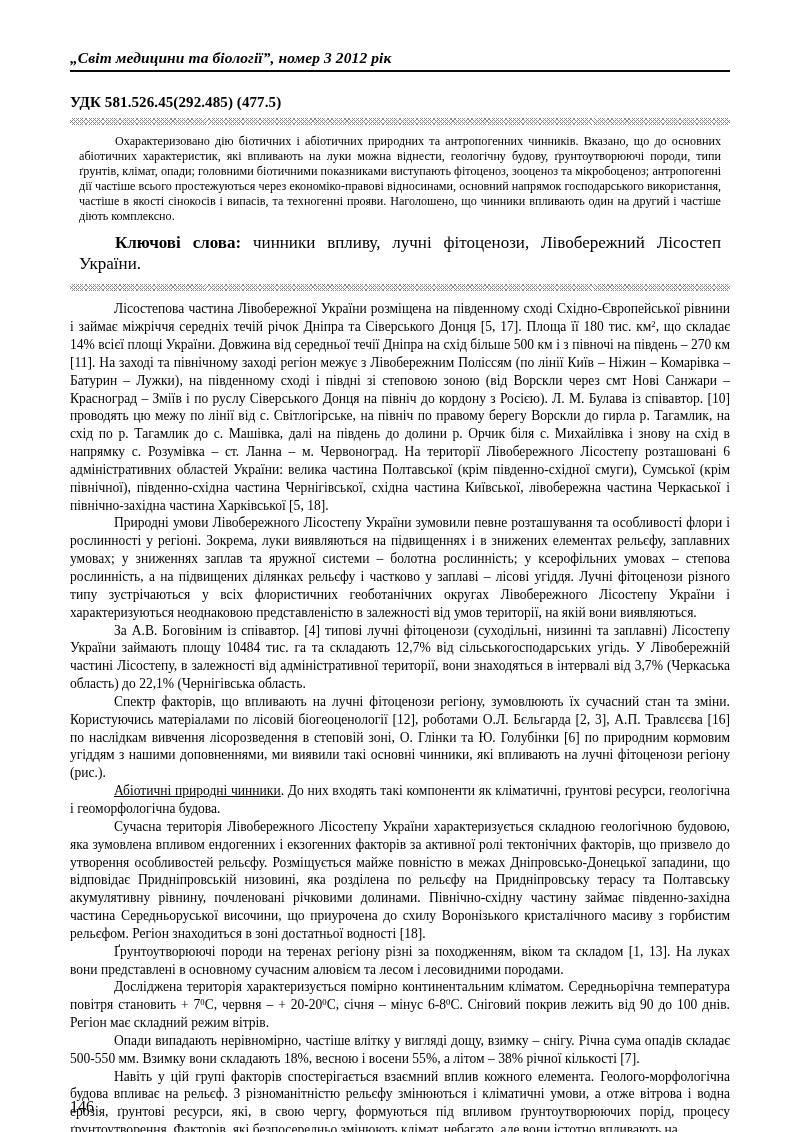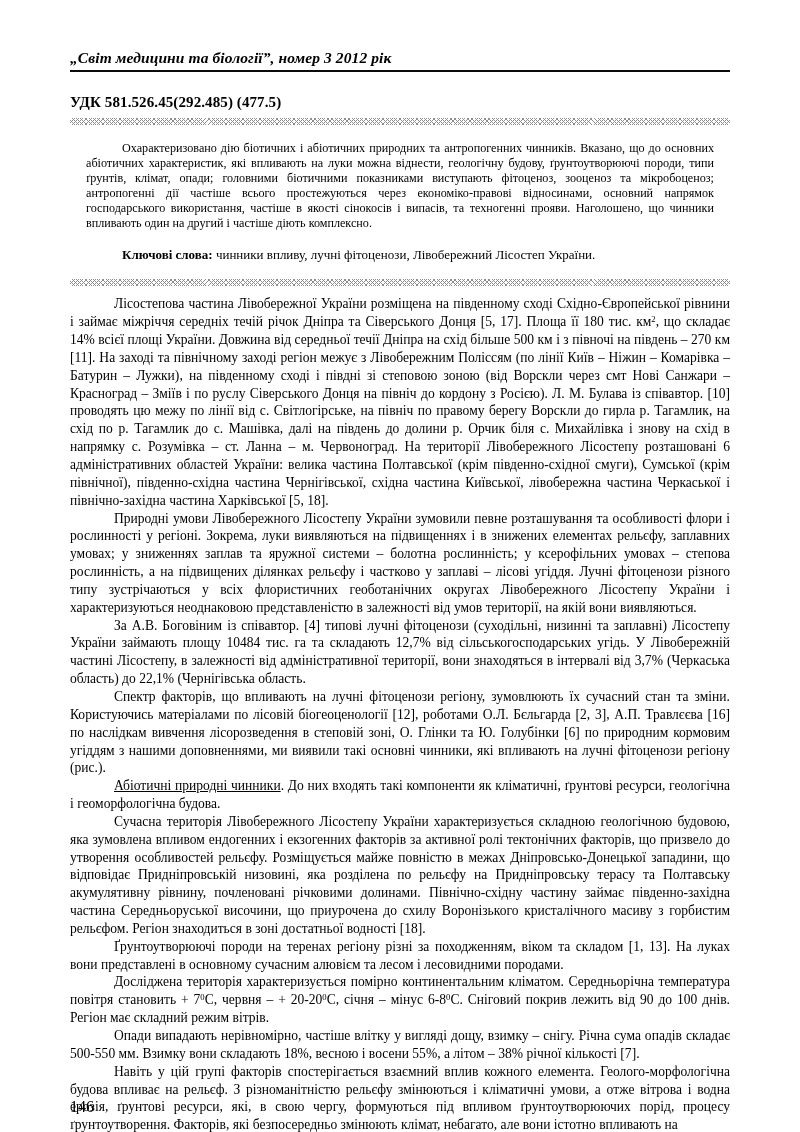--- a/index.html
+++ b/index.html
@@ -94,27 +94,27 @@
   }
 
   
   .abstract {
     font-size: 12.15px;
     line-height: 1.235;
     text-align: justify;
     text-justify: inter-word;
   }
   .abstract p {
-    margin: 16px;
+    margin: 9px;
     text-indent: 36px;
   }
   .kw {
     margin: 0;
     text-indent: 36px;
-    font-size: 13px;
+    font-size: 17px;
     line-height: 1.235;
   }
   .kw b { font-weight: bold; }
 
   
   .body {
     margin-top: 9px;
     font-size: 13.55px;
     line-height: 1.318;
     text-align: justify;

